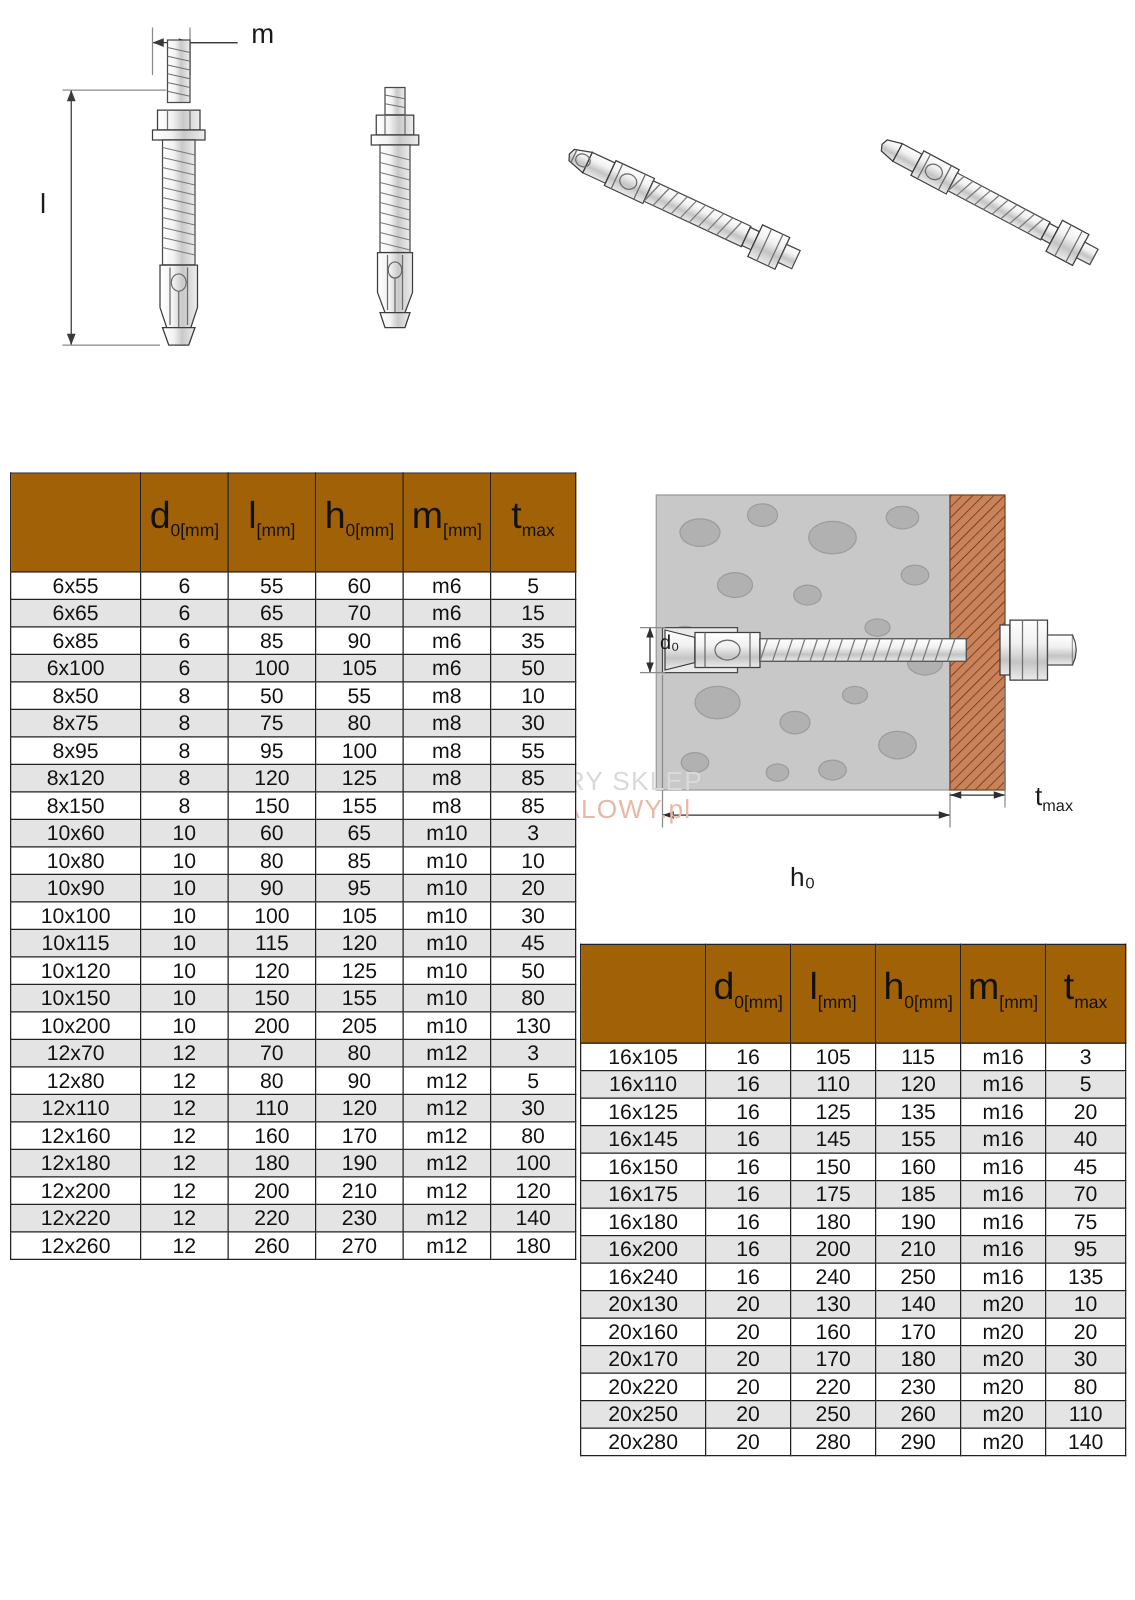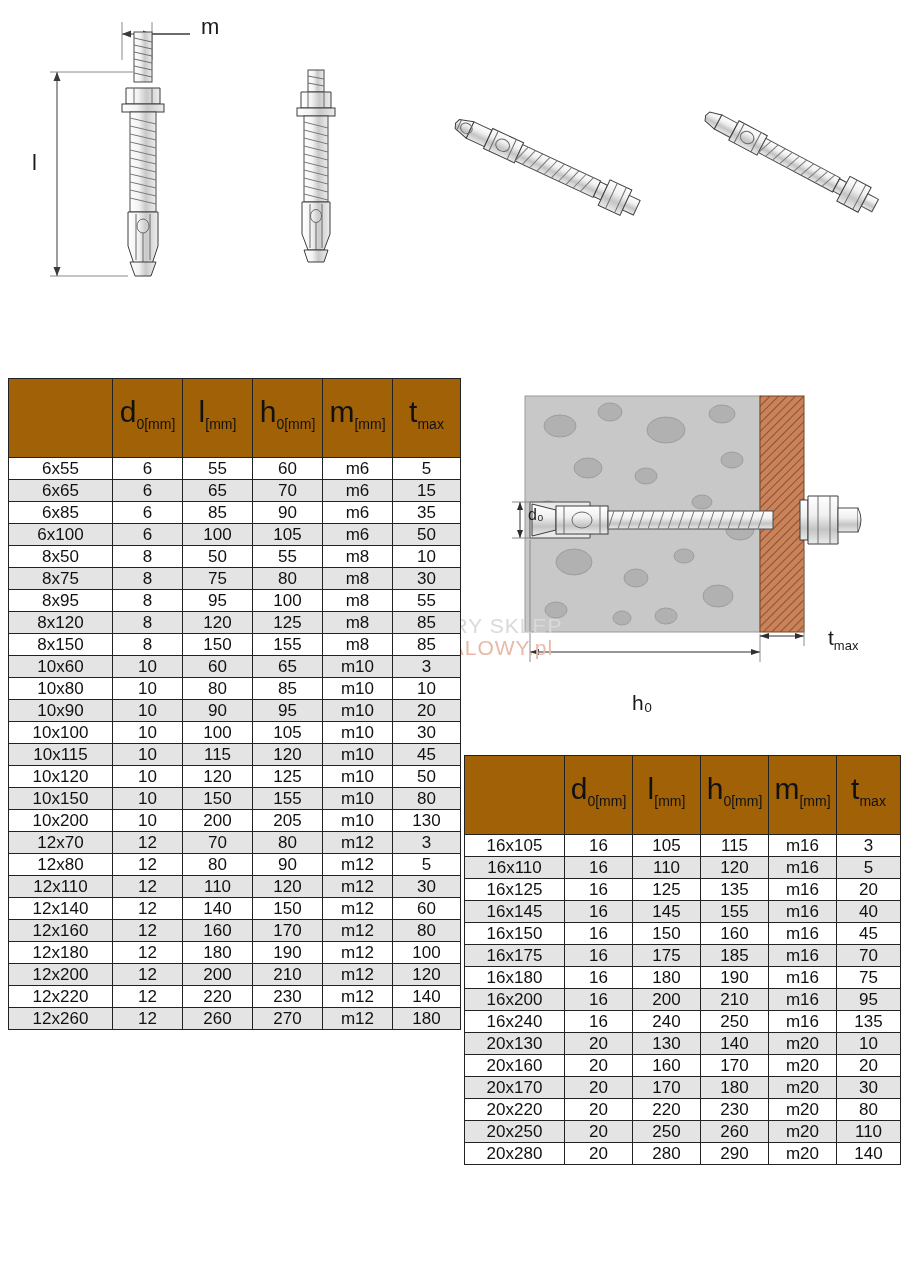--- a/index.html
+++ b/index.html
@@ -590,28 +590,20 @@
       </tr>
       <tr>
         <td>12x110</td>
         <td>12</td>
         <td>110</td>
         <td>120</td>
         <td>m12</td>
         <td>30</td>
       </tr>
       <tr>
-        <td>12x140</td>
-        <td>12</td>
-        <td>140</td>
-        <td>150</td>
-        <td>m12</td>
-        <td>60</td>
-      </tr>
-      <tr>
         <td>12x160</td>
         <td>12</td>
         <td>160</td>
         <td>170</td>
         <td>m12</td>
         <td>80</td>
       </tr>
       <tr>
         <td>12x180</td>
         <td>12</td>

